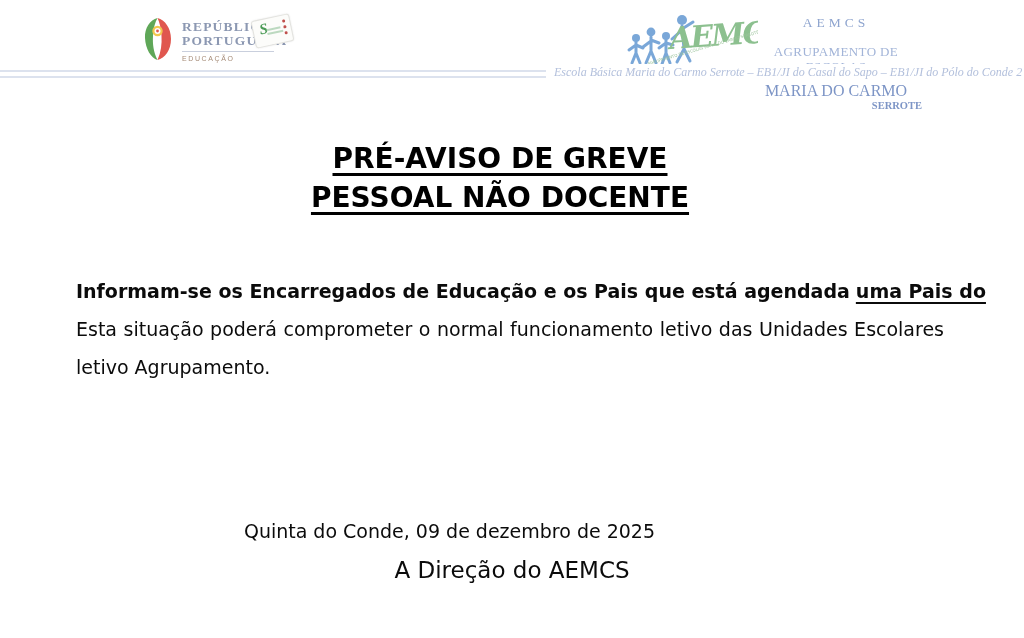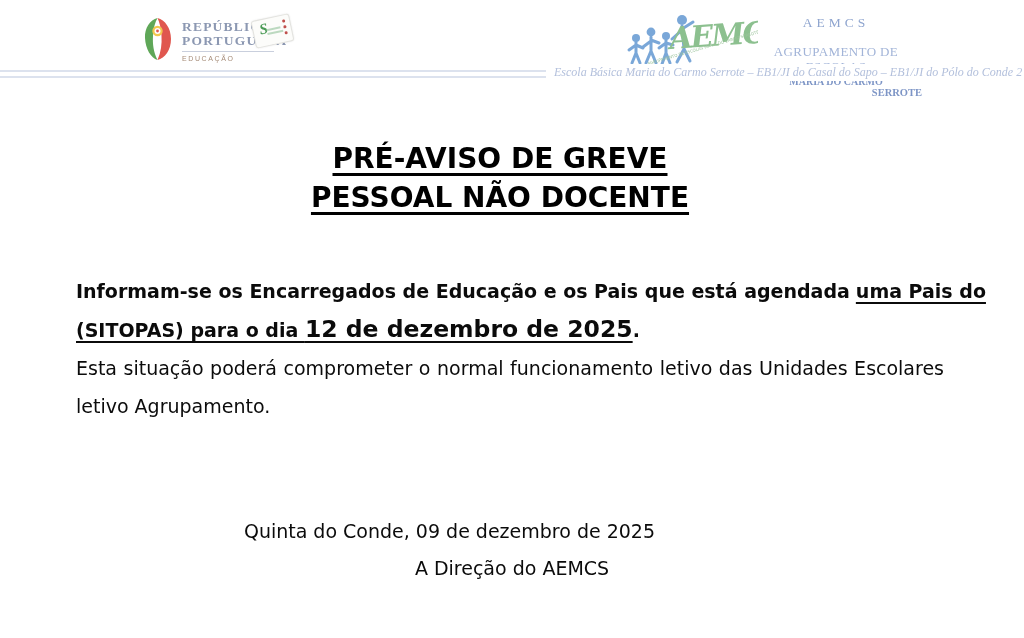--- a/index.html
+++ b/index.html
@@ -23,21 +23,21 @@
   .bl1{top:10px;width:14px;} .bl2{top:14px;width:16px;}
   .badge .dot{position:absolute;right:4px;width:3px;height:3px;border-radius:50%;background:#c0504d;}
   .d1{top:4px;} .d2{top:10px;} .d3{top:16px;}
 
   .aemcs-logo{position:absolute;left:626px;top:7px;width:132px;height:64px;}
 
   .aemcs-block{position:absolute;left:750px;top:15px;width:172px;text-align:center;
                font-family:"Liberation Serif",serif;line-height:1.18;}
   .ab-1{font-size:13.5px;letter-spacing:4px;color:#8fa5cf;}
   .ab-2{font-size:13px;letter-spacing:0.4px;color:#a2b4d8;margin-top:13px;}
-  .ab-3{font-size:10px;font-weight:bold;color:#7d95c6;margin-top:1px;}
+  .ab-3{font-size:16px;font-weight:normal;color:#7d95c6;margin-top:7px;}
   .ab-4{font-size:10.5px;font-weight:bold;color:#7d95c6;text-align:right;}
 
   .rule-band{position:absolute;left:0;top:70px;width:1024px;height:4px;
              border-top:2px solid #dce2ee;border-bottom:2px solid #dce2ee;}
   .schools-line{position:absolute;left:546px;top:64px;background:#ffffff;padding:1px 8px;
                 font-family:"Liberation Serif",serif;font-style:italic;font-size:12px;
                 color:#b3c0dc;white-space:nowrap;z-index:2;}
 
   
   .title{position:absolute;left:0;top:139px;width:1024px;text-align:center;
@@ -48,21 +48,21 @@
   
   .body-text{position:absolute;left:76px;top:272px;width:868px;font-size:19px;line-height:38px;}
   .bline{white-space:nowrap;}
   .just{text-align:justify;text-align-last:justify;}
   .bu{font-weight:bold;text-decoration:underline;text-decoration-thickness:2px;text-underline-offset:4px;}
   .date{font-size:23.5px;}
   .reg{font-weight:bold;}
 
   
   .footer-date{position:absolute;left:0;top:520px;width:899px;text-align:center;font-size:19px;}
-  .footer-sig{position:absolute;left:0;top:557px;width:1024px;text-align:center;font-size:19px;}
+  .footer-sig{position:absolute;left:0;top:557px;width:1024px;text-align:center;font-size:23px;}
 </style>
 </head>
 <body>
 
 <div class="page">
 
   <div class="gov-logo">
     <svg width="30" height="44" viewBox="0 0 30 44">
       <path d="M14.5 1 C7 3 1.5 11 2 21 C2.5 32 8 41 14.5 43 C10.5 35 9.5 27 10 19 C10.5 11 12 5 14.5 1 Z" fill="#5fa758"></path>
       <path d="M14.5 1 C22 3 28 11 28 22 C28 33 22 41 14.5 43 C18 35 19 27 18.5 19 C18 11 16.5 5 14.5 1 Z" fill="#e0574f"></path>
@@ -114,21 +114,20 @@
   <div class="rule-band"></div>
   <div class="schools-line">Escola Básica Maria do Carmo Serrote  –  EB1/JI do Casal do Sapo  –  EB1/JI do Pólo do Conde 2</div>
 
   <div class="title">
     <div class="tline">PRÉ-AVISO DE GREVE</div>
     <div class="tline">PESSOAL NÃO DOCENTE</div>
   </div>
 
   <div class="body-text">
     <div class="bline just"><span class="reg">Informam-se os Encarregados de Educação e os Pais que está agendada</span> <span class="bu">uma Pais do</span></div>
-    <div class="bline"><span class="bu">(SITOPAS) para o dia </span><span class="bu date">12 de dezembro de 2025</span><span class="reg">.</span></div>
     <div class="bline just">Esta situação poderá comprometer o normal funcionamento letivo das Unidades Escolares</div>
     <div class="bline">letivo Agrupamento.</div>
   </div>
 
   <div class="footer-date">Quinta do Conde, 09 de dezembro de 2025</div>
   <div class="footer-sig">A Direção do AEMCS</div>
 
 </div>
 
 </body></html>

